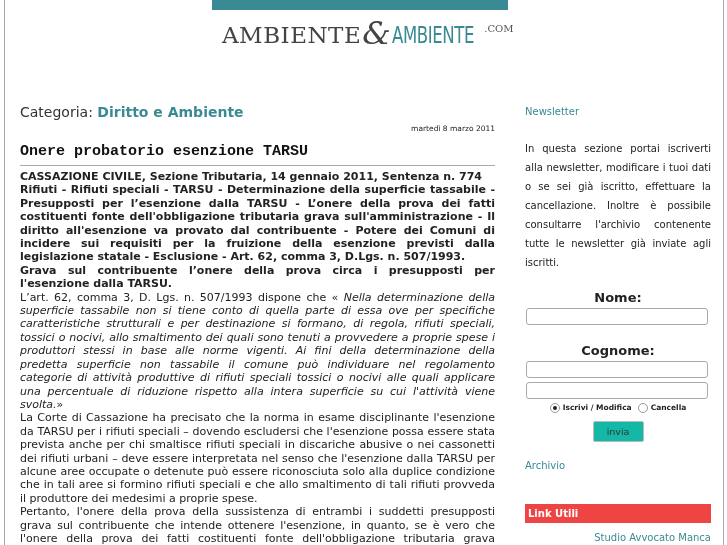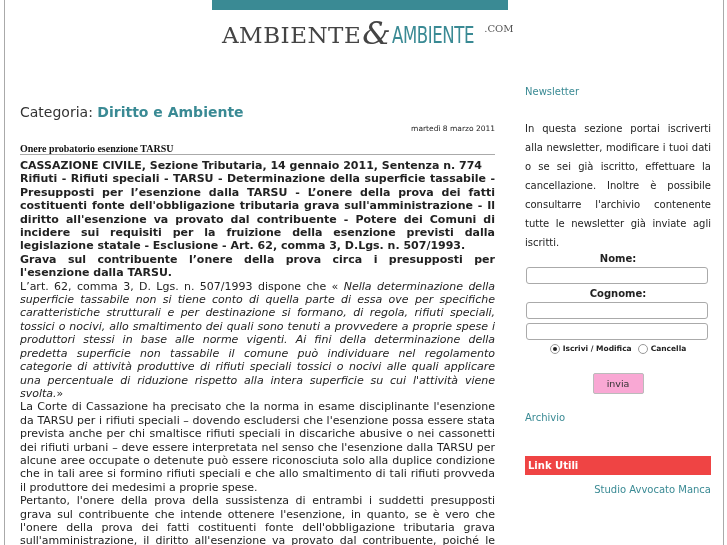--- a/index.html
+++ b/index.html
@@ -12,36 +12,36 @@
   .logo { display:flex; align-items:flex-end; margin-top:8px; padding-left:10px; }
   .logo-diritto { font-family:"DejaVu Serif", serif; font-size:23px; color:#444; letter-spacing:0.5px; }
   .logo-amp { font-family:"DejaVu Serif", serif; font-size:32px; color:#444; font-style:italic; line-height:30px; margin:0 1px; }
   .logo-amb { font-family:"DejaVu Sans Condensed","DejaVu Sans", sans-serif; font-size:23px; color:#3a8a94; letter-spacing:-0.5px; transform:scaleX(0.8); transform-origin:left; display:inline-block; }
   .logo-com { font-family:"DejaVu Serif", serif; font-size:10px; color:#555; position:relative; top:-14px; margin-left:-10px; }
 
   .main { position:absolute; left:20px; top:104px; width:475px; }
   .category { font-size:14px; color:#333; }
   .category a { color:#3a8a94; font-weight:bold; text-decoration:none; }
   .date { text-align:right; font-size:7.5px; color:#222; margin-top:4px; }
-  .post-title { font-family:Liberation Serif, serif; font-weight:bold; font-size:10px; color:#111;
-                margin-top:10px; border-bottom:1px solid #aaa; }
+  .post-title { font-family:Liberation Mono, monospace; font-weight:bold; font-size:15px; color:#111;
+                margin-top:10px; padding-bottom:5px; border-bottom:1px solid #aaa; }
   .post-body { font-size:11px; line-height:13.4px; text-align:justify; margin-top:4px; color:#222; }
   .post-body .head { font-weight:bold; }
   .post-body i { font-style:italic; }
   .post-body p { margin:0; }
 
-  .sidebar { position:absolute; left:525px; top:86px; width:186px; font-size:10px; color:#222; }
+  .sidebar { position:absolute; left:525px; top:106px; width:186px; font-size:10px; color:#222; }
   .sb-title { color:#3a8a94; font-size:10px; }
   .sb-text { margin-top:22px; text-align:justify; line-height:19px; }
-  .form-label { text-align:center; font-size:10px; font-weight:bold; margin-top:1px; }
+  .form-label { text-align:center; font-size:13px; font-weight:bold; margin-top:18px; }
   .form-input { display:block; width:182px; height:15px; border:1px solid #aaa; border-radius:3px; margin:3px 0 4px 1px; background:#fff; box-sizing:border-box; height:17px; }
   .radios { display:flex; justify-content:center; align-items:center; gap:6px; font-size:7.5px; font-weight:bold; margin-top:2px; }
   .radio { width:8px; height:8px; border:1px solid #999; border-radius:50%; display:inline-block; position:relative; margin-right:3px; vertical-align:middle; background:#fff; }
   .radio.checked::after { content:""; position:absolute; left:2px; top:2px; width:4px; height:4px; border-radius:50%; background:#222; }
-  .submit { display:block; margin:19px auto 0; width:51px; height:21px; border:1px solid #bbb; border-radius:2px; background:#f9a8d4; font-size:9.5px; color:#333; font-family:"DejaVu Sans", sans-serif; }
+  .submit { display:block; margin:8px auto 0; width:51px; height:21px; border:1px solid #bbb; border-radius:2px; background:#14b8a6; font-size:9.5px; color:#333; font-family:"DejaVu Sans", sans-serif; }
   .archivio { color:#3a8a94; margin-top:18px; display:block; }
   .link-box { background:#ef4444; color:#fff; font-weight:bold; padding:4px 3px; margin-top:33px; font-size:10px; }
   .link-item { text-align:right; color:#3a8a94; margin-top:9px; display:block; }
 </style>
 </head>
 <body>
 
 <div class="frame-left"></div>
 <div class="frame-right"></div>
 

